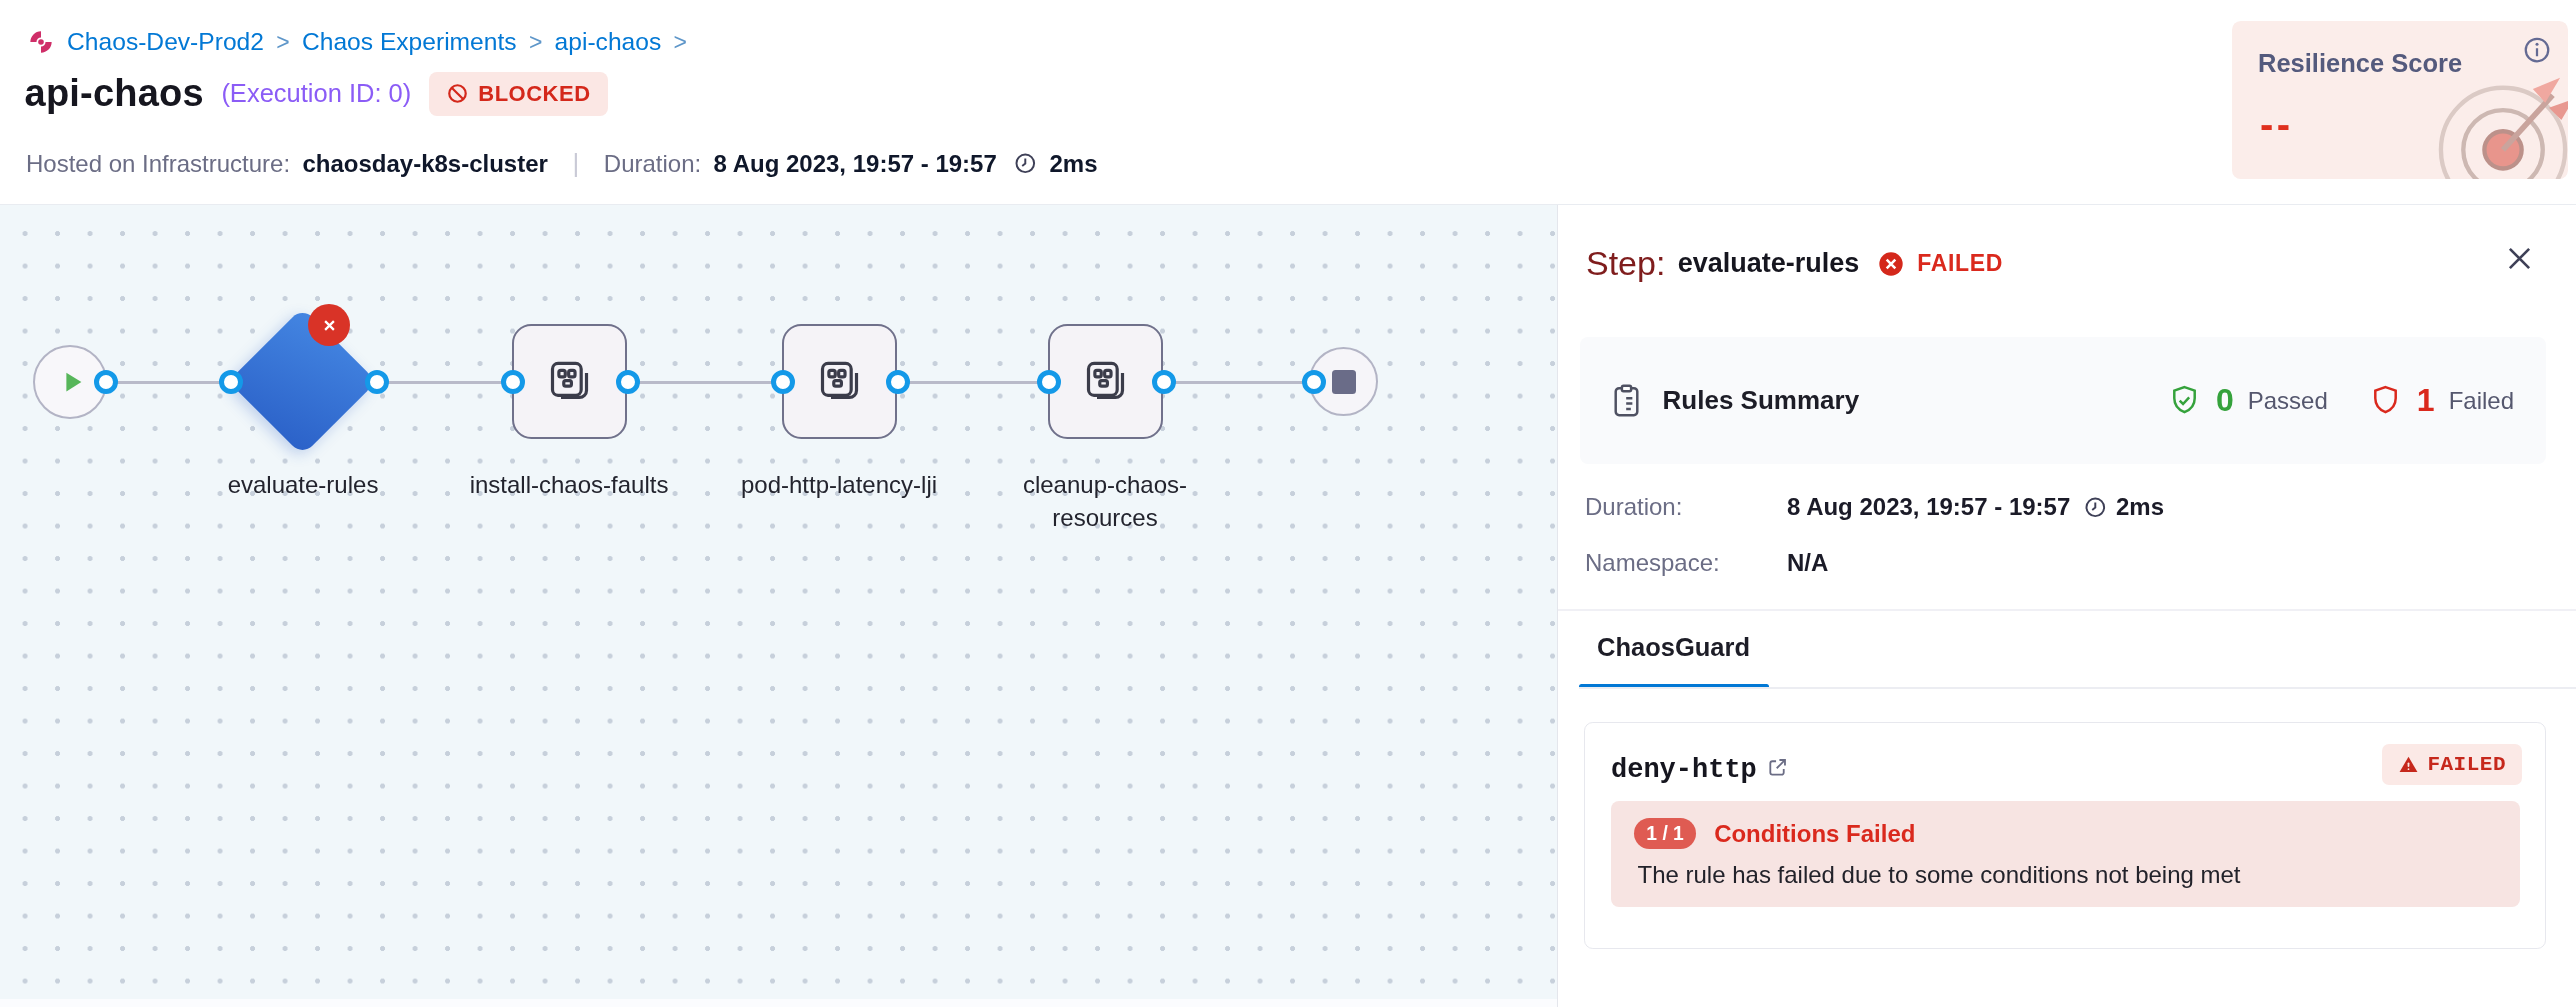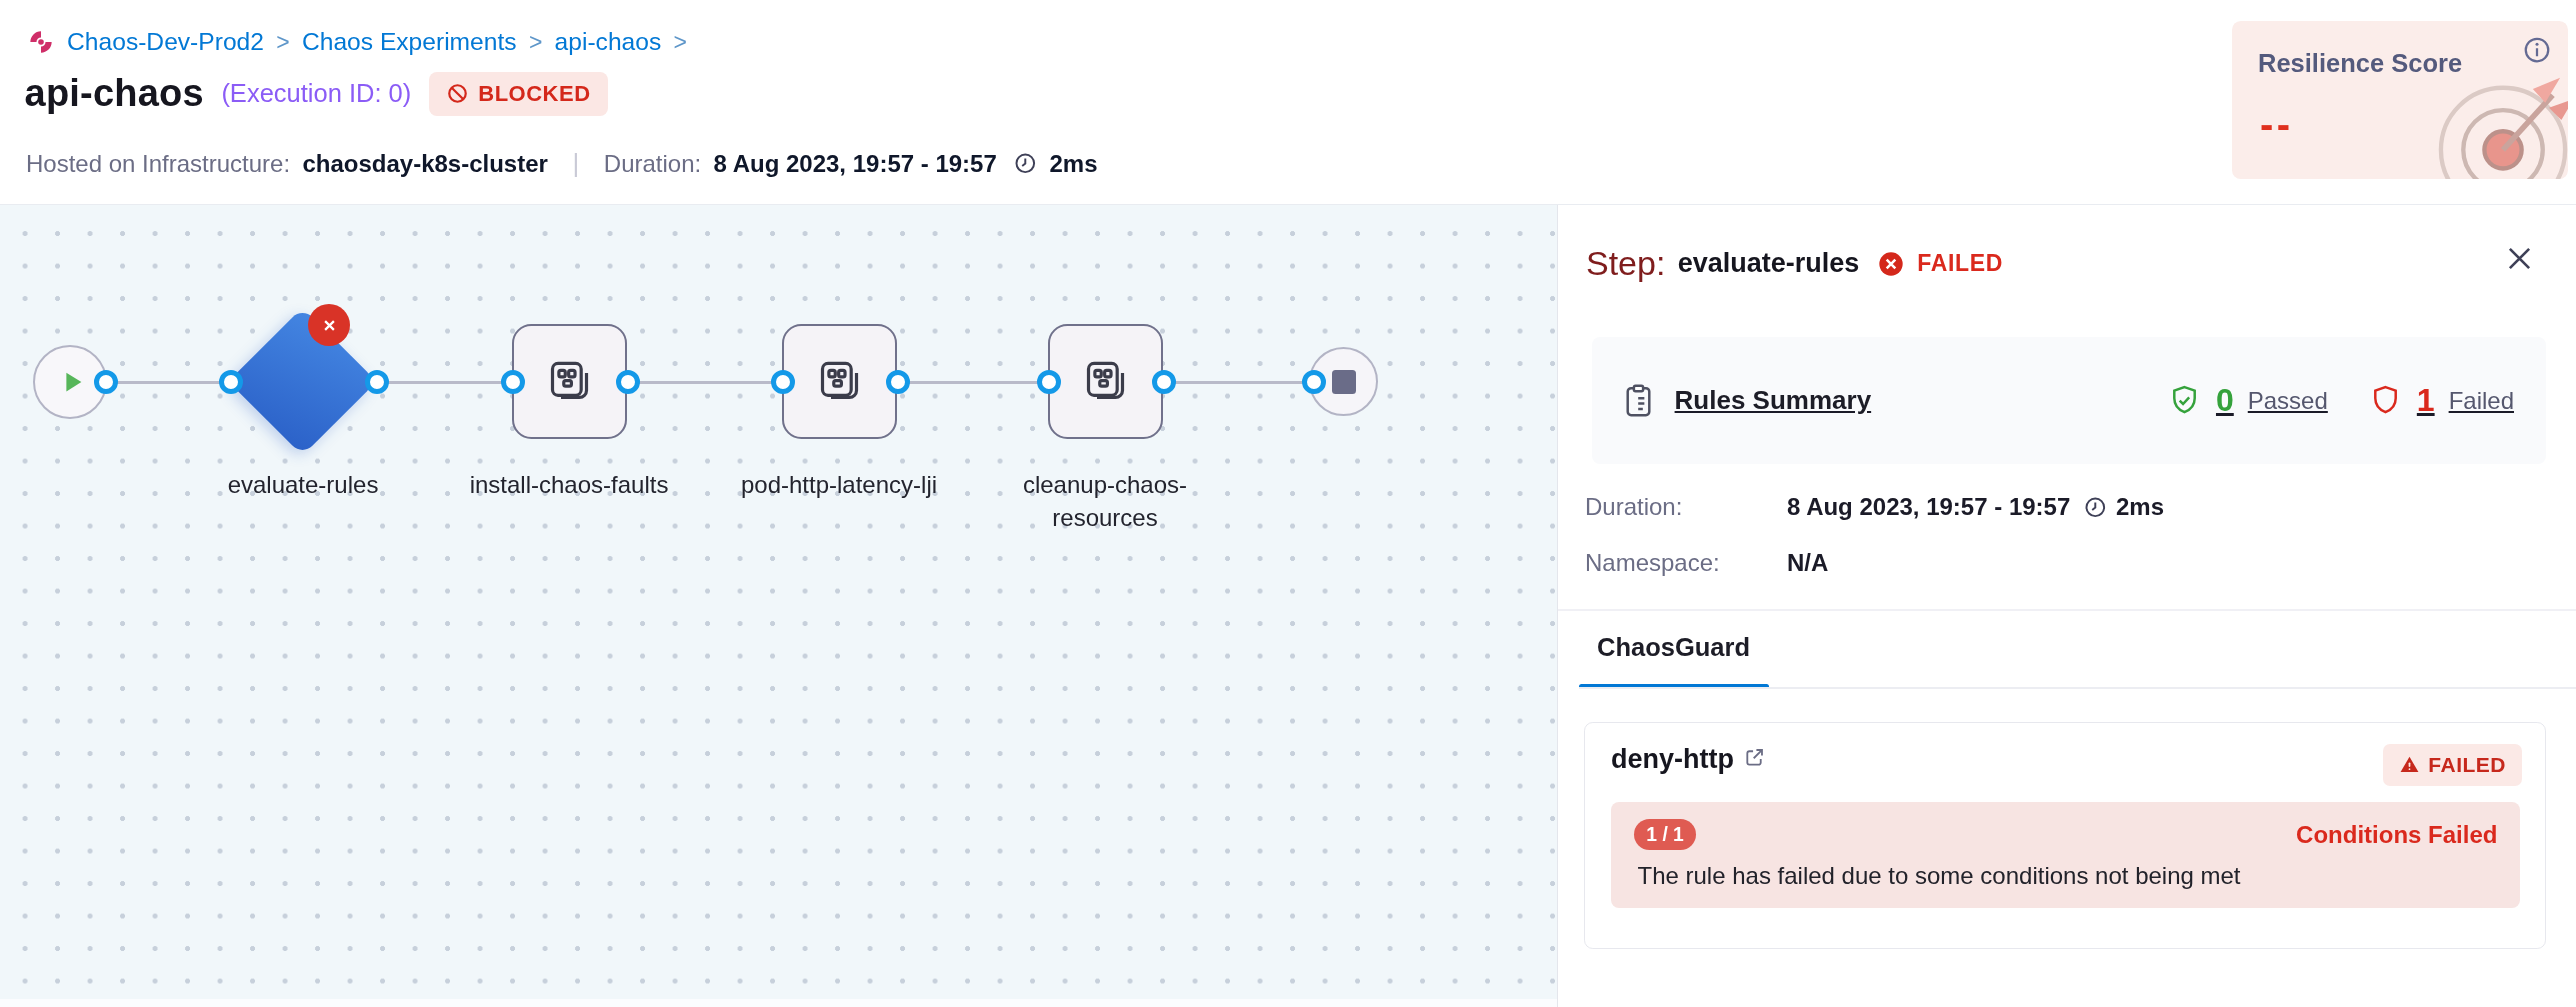--- a/index.html
+++ b/index.html
@@ -77,23 +77,23 @@
   
   .panel { position:absolute; left:1557px; top:205px; width:1019px; height:803px; background:#fff;
     border-left:1.8px solid #E4E6EC; z-index:4; }
   .step-header { position:absolute; left:28px; top:39px; display:flex; align-items:center; gap:12.3px; }
   .step-label { font-size:34px; color:#7f1d1d; }
   .step-name { font-size:27px; font-weight:700; color:#16161F; }
   .fail-ic { width:28px; height:28px; margin-left:5.3px; display:inline-flex; }
   .fail-txt { font-size:23px; font-weight:700; color:#DA291D; letter-spacing:0.7px; }
   .panel-close { position:absolute; right:40px; top:37px; width:33px; height:33px; cursor:pointer; }
 
-  .rules-card { position:absolute; left:34px; right:30px; top:132px; height:127px;
+  .rules-card { position:absolute; left:22px; right:30px; top:132px; height:127px;
     background:#F9FAFC; border-radius:8px; display:flex; align-items:center;
-    justify-content:space-between; padding:0 32px 0 28px;text-decoration:underline; }
+    justify-content:space-between; padding:0 32px 0 28px; }
   .rules-left { display:flex; align-items:center; gap:17.6px; }
   .rules-left svg { width:37px; height:37px; }
   .rules-title { font-size:26px; font-weight:700; color:#1D1D27; }
   .rules-right { display:flex; align-items:center; gap:14px; }
   .rules-right .shield { width:35px; height:35px; display:inline-flex; }
   .cnt { font-size:32px; font-weight:800; }
   .cnt.green { color:#35A23C; }
   .cnt.red { color:#DA291D; }
   .cnt-label { font-size:24px; color:#55576E; margin-right:26px; }
   .cnt-label:last-child { margin-right:0; }
@@ -105,32 +105,32 @@
   .panel-divider { position:absolute; left:0; right:0; top:404px; height:1.8px; background:#F0F0F5; }
 
   .tab-label { position:absolute; left:39px; top:428px; font-size:25.5px; font-weight:700;
     color:#1D1D27; cursor:pointer; }
   .tab-underline { position:absolute; left:21px; top:479px; width:190px; height:5.3px;
     background:#0278D5; border-radius:2.6px; }
   .tab-border { position:absolute; left:21px; right:0; top:482px; height:1.8px; background:#ECEDF2; }
 
   .rule-card { position:absolute; left:26px; right:30px; top:517px; height:227px; background:#fff;
     border:1.8px solid #E7E8EE; border-radius:8.8px; }
-  .rule-head { display:flex; align-items:flex-start; justify-content:space-between;
-    padding:21px 23px 0 26px; }
+  .rule-head { display:flex; align-items:flex-end; justify-content:space-between;
+    padding:21px 23px 0 26px;font-family:Liberation Mono, monospace; }
   .rule-name-wrap { display:flex; align-items:flex-start; gap:8.8px; }
   .rule-name { font-size:27px; font-weight:700; color:#16161F; }
   .ext-ic { width:23px; height:23px; display:inline-flex; margin-top:1.8px; cursor:pointer; }
   .rule-failed-badge { display:flex; align-items:center; gap:8.8px; background:#FBE9E6;
     border-radius:7px; padding:8.8px 16px; font-size:21px; font-weight:700; color:#C6281C;
     letter-spacing:0.5px; }
   .rule-failed-badge svg { width:21px; height:21px; }
 
   .cond-alert { margin:16px 24.6px 0 26px; background:#F7E4E2; border-radius:8px; padding:17.6px 23px; }
-  .cond-row { display:flex; align-items:center; gap:2px;justify-content:space-between; }
+  .cond-row { display:flex; align-items:center; gap:18px; }
   .ratio-pill { background:#DF5B52; color:#fff; font-size:19.3px; font-weight:700;
     padding:4.4px 12.3px; border-radius:16px; }
   .cond-title { font-size:24px; font-weight:700; color:#DA291D; }
   .cond-desc { font-size:24px; color:#22222A; margin:12.3px 0 0 3.5px; }
 
   .rule-footer { position:absolute; left:26px; right:30px; top:749px; height:54px;
     background:#F6F8FB; display:flex; align-items:center; gap:12.3px; padding-left:16px;
     cursor:pointer; }
   .rule-footer span { font-size:24px; font-weight:700; color:#1E2B3C; }
   .rule-footer svg { width:26px; height:26px; margin-top:3.5px; }

